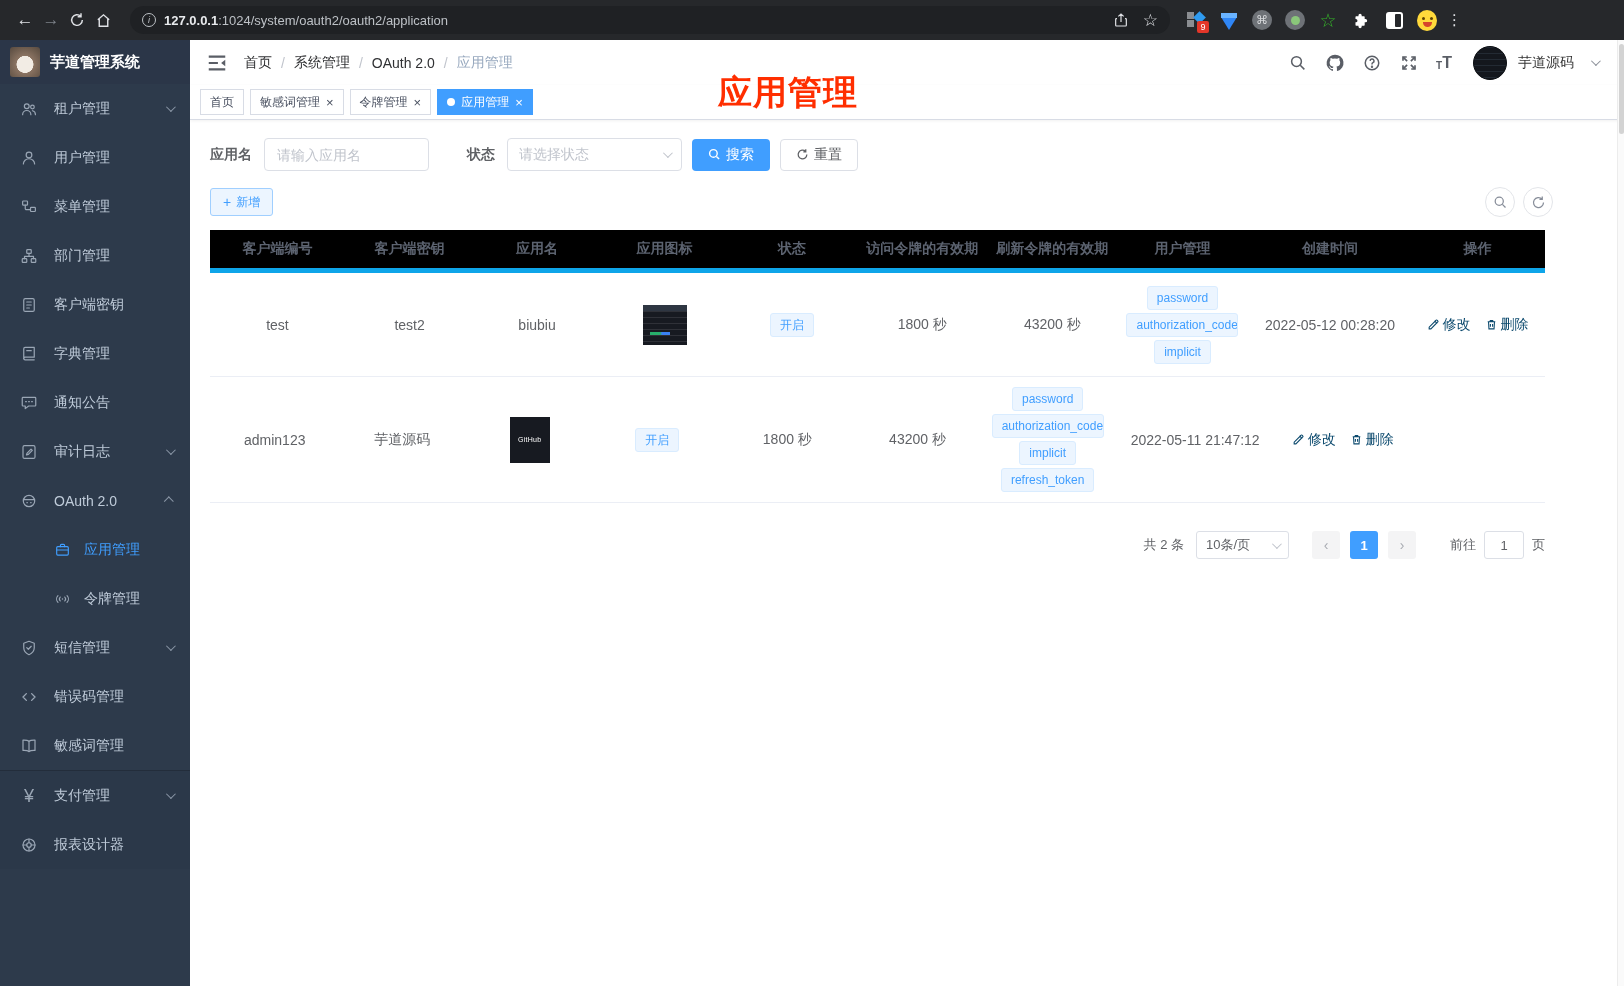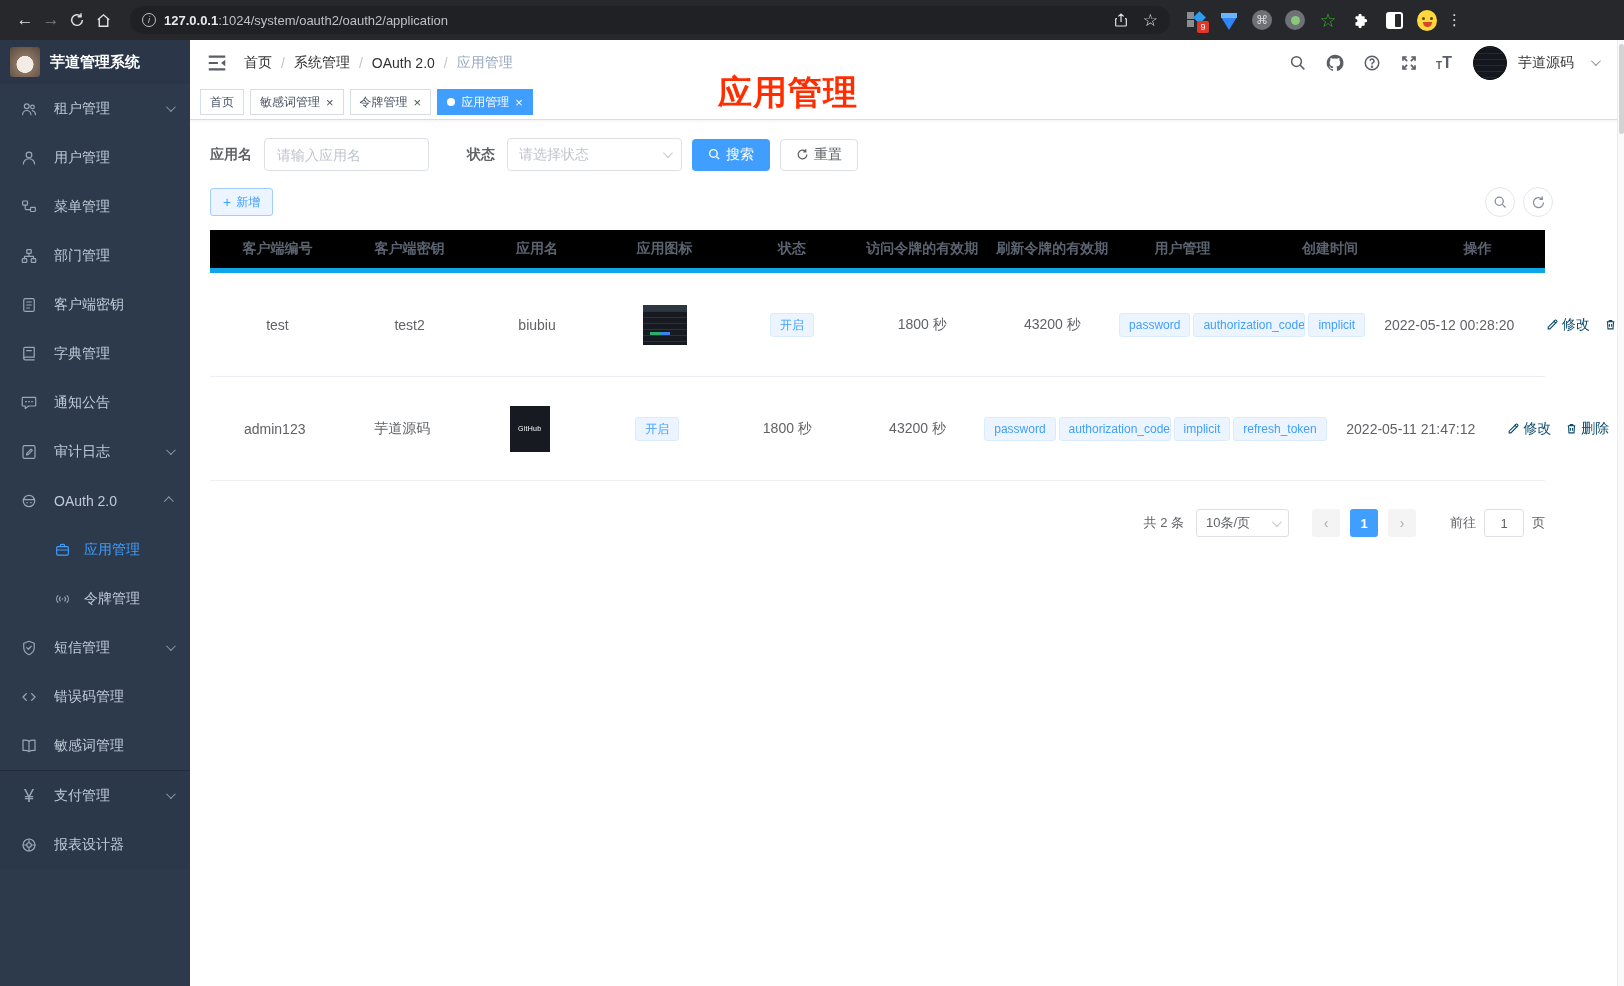--- a/index.html
+++ b/index.html
@@ -98,21 +98,21 @@
   .circle-btn { width:30px; height:30px; border:1px solid #e3e5e9; background:#fff; border-radius:50%; display:flex; align-items:center; justify-content:center; color:#878d99; cursor:pointer; }
 
   
   .tbl { margin-top:13px; width:100%; }
   .tr { display:flex; border-bottom:1px solid #ebeef5; }
   .tr.head { background:#000000; border-bottom:5px solid #0ea5e9; }
   .th { padding:10px 4px; font-size:14px; font-weight:bold; color:#5c6370; text-align:center; display:flex; align-items:center; justify-content:center; }
   .td { padding:10px 4px; font-size:14px; color:#606266; display:flex; align-items:center; justify-content:center; text-align:center; }
   .tr.body { min-height:104px; }
   .tag { background:#ecf5ff; border:1px solid #d9ecff; color:#409eff; border-radius:3px; height:24px; line-height:22px; padding:0 9px; font-size:12px; display:inline-block; white-space:nowrap; }
-  .grant-stack { display:flex; flex-direction:row; align-items:center; gap:3px; }
+  .grant-stack { display:flex; flex-direction:column; align-items:center; gap:3px; }
   .grant-stack .tag { max-width:112px; overflow:hidden; }
   .app-icon { flex:0 0 auto; }
   .app-icon.dashboard { width:44px; height:40px; background-color:#171a21;
      background-image:linear-gradient(90deg,#2e3642 0 100%),linear-gradient(90deg,#27ae6b 0 10px, #3a81f5 12px 20px, transparent 20px),repeating-linear-gradient(180deg, rgba(255,255,255,.10) 0 1px, transparent 1px 6px);
      background-size:100% 6px, 24px 3px, 100% 100%; background-repeat:no-repeat, no-repeat, repeat; background-position:0 0, 7px 27px, 0 6px; }
   .app-icon.github { width:40px; height:46px; background:#171a21; color:#fff; font-size:7px; display:flex; align-items:center; justify-content:center; letter-spacing:.3px; }
   .op { color:#0c4a6e; display:inline-flex; align-items:center; gap:3px; margin:0 7px; font-size:14px; cursor:pointer; white-space:nowrap; }
   .op svg { width:13px; height:13px; }
 
   

